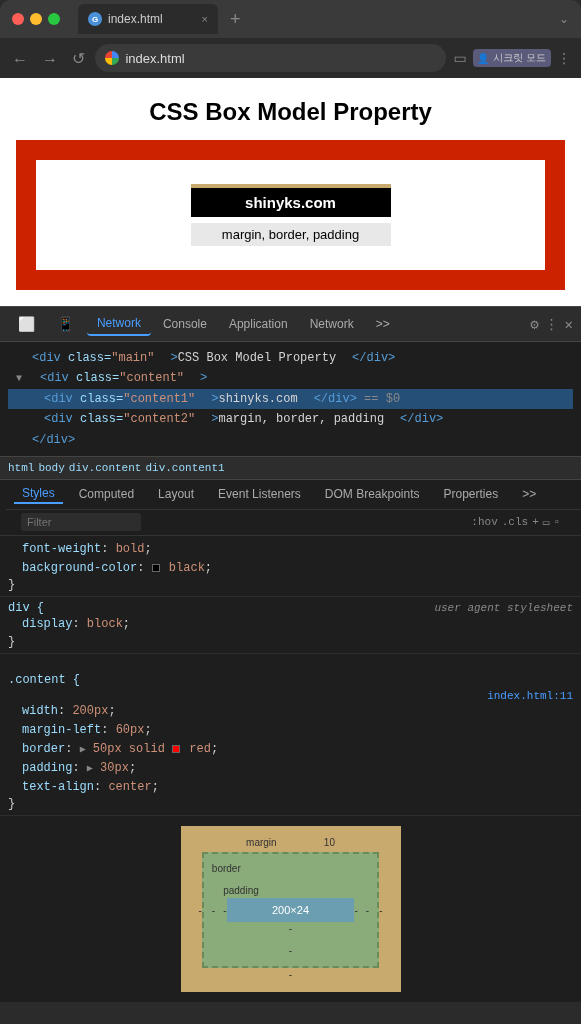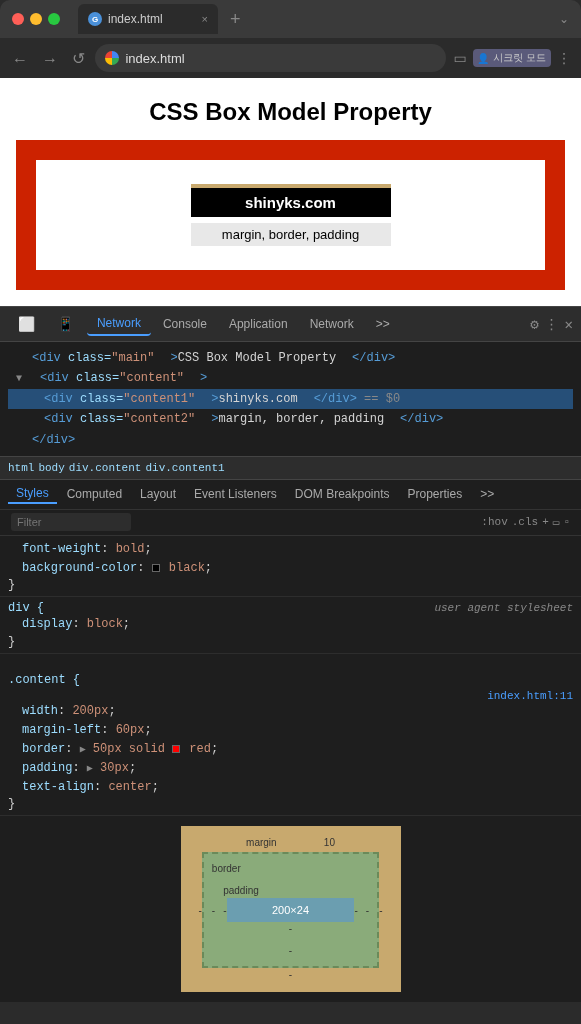--- a/index.html
+++ b/index.html
@@ -251,41 +251,42 @@
       color: #666;
     }
 
     .styles-toolbar {
       background: #1e1e1e;
       border-bottom: 1px solid #333;
       display: flex;
       align-items: center;
       height: 30px;
       padding: 0 8px;
-      gap: 2px;
+      gap: 8px;
+      margin-left: 6px;
     }
     .styles-tab {
       padding: 2px 8px;
       font-size: 12px;
       color: #aaa;
       cursor: pointer;
       font-family: -apple-system, sans-serif;
     }
     .styles-tab.active {
       color: #4a9eff;
       border-bottom: 2px solid #4a9eff;
     }
 
     .filter-bar {
       background: #1e1e1e;
       border-bottom: 1px solid #333;
       display: flex;
       align-items: center;
       height: 26px;
-      padding: 0 11px;
+      padding: 0 21px;
       gap: 6px;
     }
     .filter-input {
       background: #2d2d2d;
       border: none;
       color: #ccc;
       font-size: 11px;
       padding: 2px 6px;
       width: 120px;
       height: 18px;

